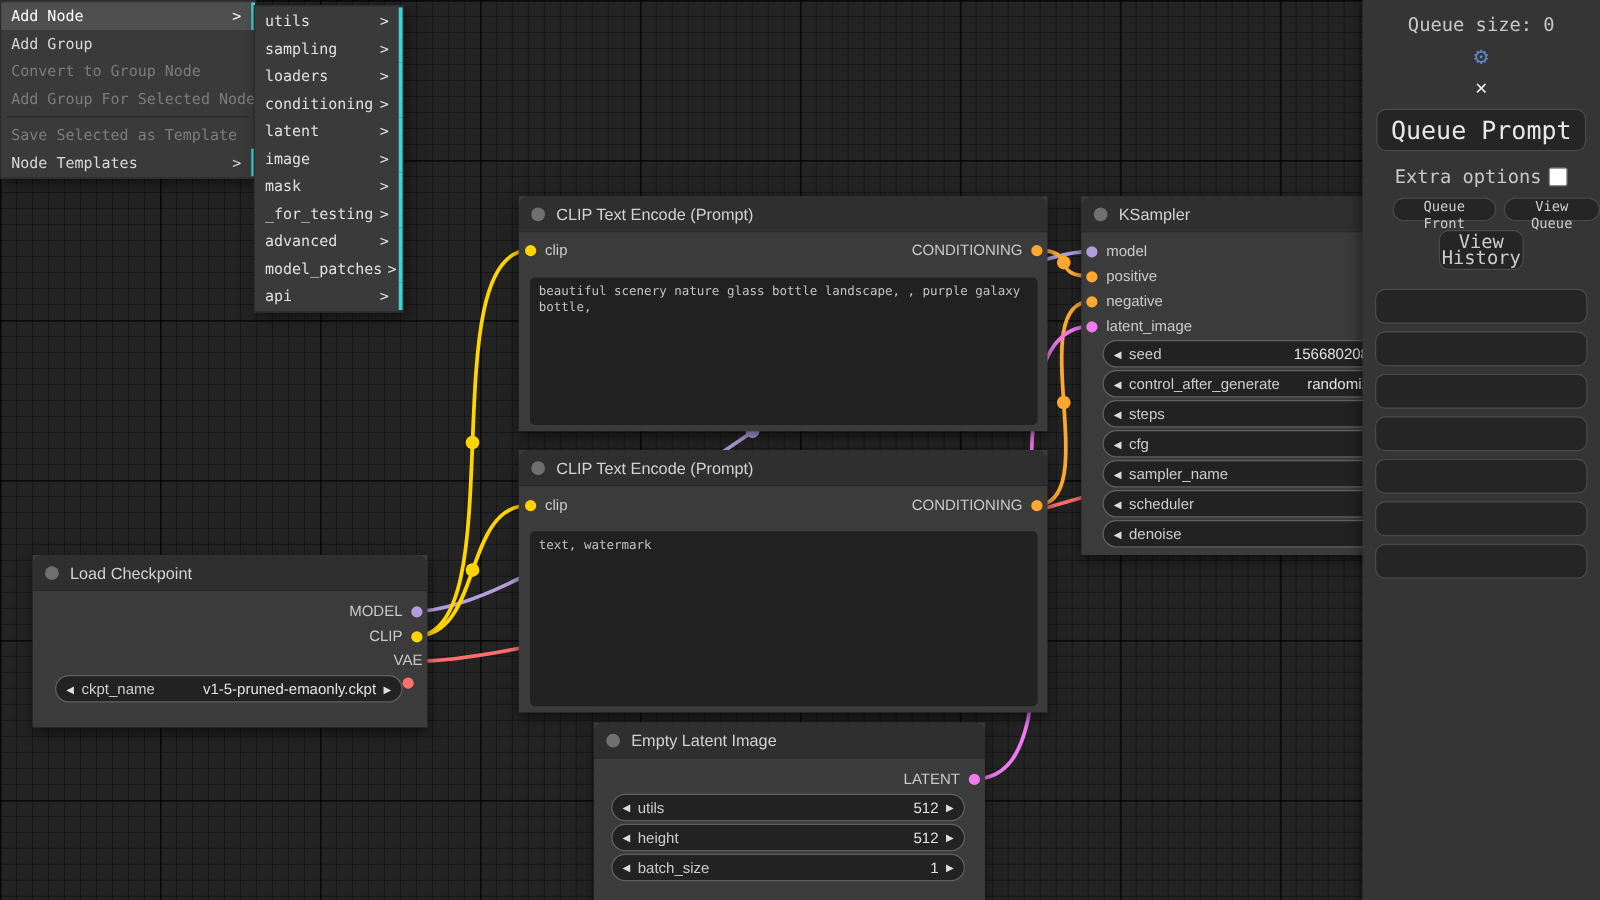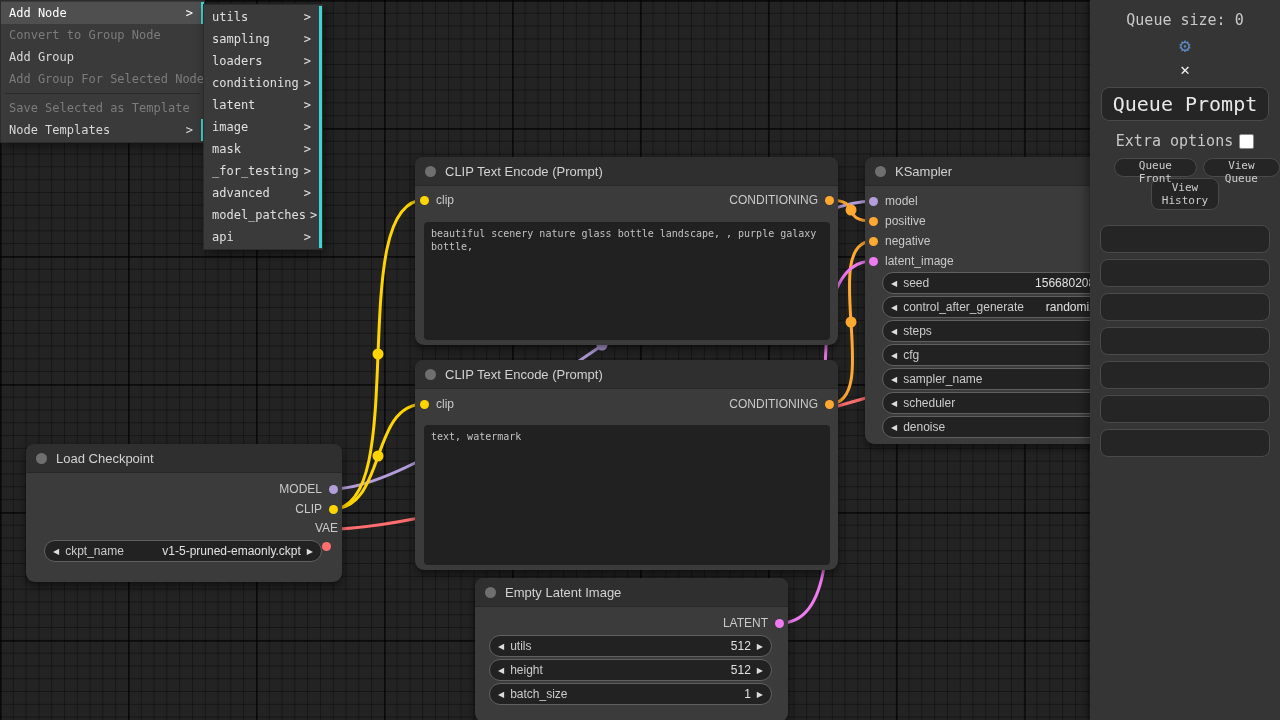--- a/index.html
+++ b/index.html
@@ -12,21 +12,21 @@
       linear-gradient(rgba(0,0,0,.35) 1px, transparent 1px),
       linear-gradient(90deg, rgba(0,0,0,.35) 1px, transparent 1px),
       linear-gradient(rgba(0,0,0,.5) 2px, transparent 2px),
       linear-gradient(90deg, rgba(0,0,0,.5) 2px, transparent 2px);
     background-size:12.8px 12.8px,12.8px 12.8px,128px 128px,128px 128px;}
 
   
   #links{position:absolute;inset:0;z-index:1;pointer-events:none;}
 
   
-  .node{position:absolute;background:#3b3b3b;border-radius:9px;
+  .node{position:absolute;background:#3b3b3b;border-radius:0;
         box-shadow:0 4px 10px rgba(0,0,0,.55);z-index:2;}
   .node-title{height:28px;background:#2f2f2f;border-radius:8px 8px 0 0;
         display:flex;align-items:center;gap:9px;padding:0 10px;
         border-bottom:1px solid #272727;}
   .collapse-dot{width:11px;height:11px;border-radius:50%;background:#6f6f6f;flex:0 0 auto;}
   .title-text{font-size:13px;color:#d2d2d2;white-space:nowrap;}
   .dot{width:9px;height:9px;border-radius:50%;flex:0 0 auto;}
   .row{position:absolute;left:0;right:0;display:flex;align-items:center;height:16px;
        font-size:12px;color:#c9c9c9;}
   .row .in{display:flex;align-items:center;gap:7px;margin-left:5px;}
@@ -67,21 +67,21 @@
   .closex{font-size:16px;color:#f0f0f0;line-height:1;cursor:pointer;}
   button{font-family:inherit;cursor:pointer;}
   .queue-prompt{display:block;margin:9px auto 0;width:168px;height:34px;background:#252525;
       border:1px solid #4a4a4a;border-radius:8px;color:#e8e8e8;font-size:20px;}
   .extra{display:flex;align-items:center;justify-content:center;gap:6px;margin-top:11px;
       font-size:15px;color:#c8c8c8;}
   .checkbox{width:13px;height:13px;background:#fff;border:1px solid #8a8a8a;border-radius:2px;}
   .small-row{display:flex;justify-content:center;gap:6px;margin-top:8px;padding-left:24px;}
   .small-btn{height:19px;padding:0 10px;font-size:11px;border-radius:10px;background:#252525;
       border:1px solid #4a4a4a;color:#ccc;}
-  .view-history{display:block;margin:1px auto 0;width:68px;padding:2px 0;font-size:11px;
+  .view-history{display:block;margin:7px auto 0;width:68px;padding:2px 0;font-size:15px;
       line-height:13px;border-radius:8px;background:#252525;border:1px solid #4a4a4a;color:#ccc;}
   .big-btns{margin-top:15px;}
   .big-btns button{display:block;margin:0 auto 6px;width:170px;height:28px;font-size:18px;
       border-radius:8px;background:#252525;border:1px solid #4a4a4a;color:#dcdcdc;}
 
   
   .cmenu{position:absolute;z-index:20;background:#3a3a3a;border:1px solid #2c2c2c;
       box-shadow:3px 4px 10px rgba(0,0,0,.5);padding:1px 0;
       font-family:"DejaVu Sans Mono","Liberation Mono",monospace;font-size:12px;}
   .cmenu.main{left:0;top:0;width:203px;}
@@ -315,28 +315,28 @@
       <button></button>
     </div>
 </div>
 
 <div class="cmenu main">
 
 <div class="menu-item highlight has-sub">
       <span>Add Node</span>
       <span class="marrow">&gt;</span>
     </div>
+    <div class="menu-item">
+      <span>Add Group</span>
+      <span class="marrow"></span>
+    </div>
     <div class="menu-item disabled">
       <span>Convert to Group Node</span>
       <span class="marrow"></span>
     </div>
-    <div class="menu-item">
-      <span>Add Group</span>
-      <span class="marrow"></span>
-    </div>
     <div class="menu-item disabled">
       <span>Add Group For Selected Nodes</span>
       <span class="marrow"></span>
     </div>
     <div class="menu-item separator">
       <span></span>
       <span class="marrow"></span>
     </div>
     <div class="menu-item disabled">
       <span>Save Selected as Template</span>

